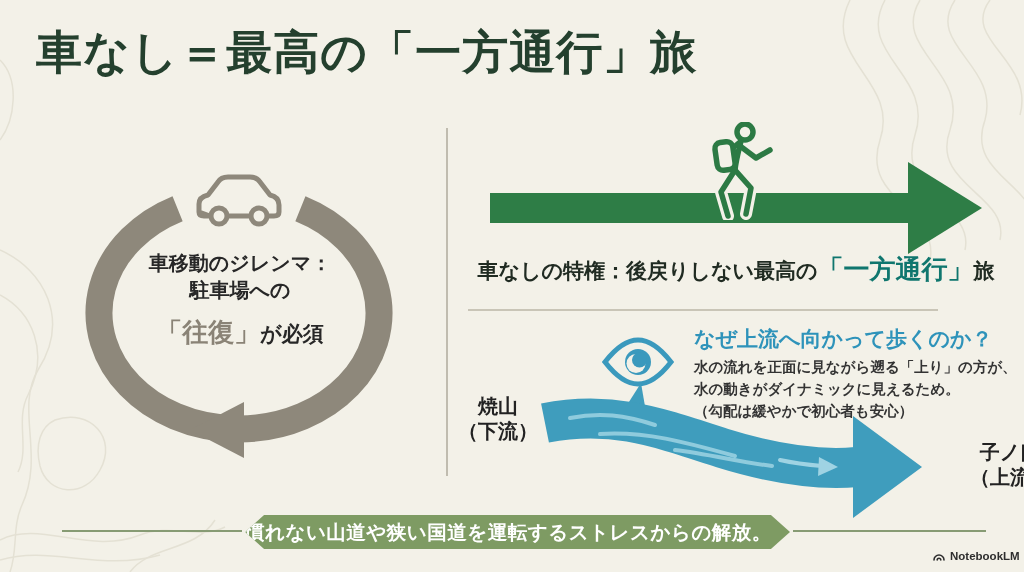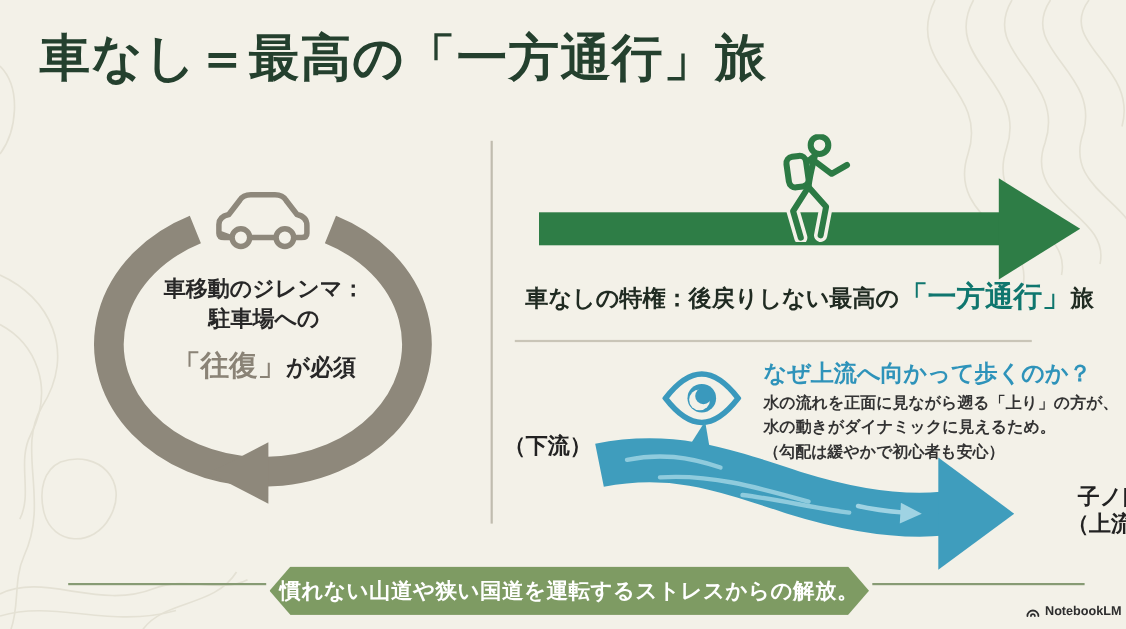--- a/index.html
+++ b/index.html
@@ -42,23 +42,23 @@
   .blue-heading{left:694px; top:325px; font-size:21px; font-weight:800; color:#2e93ba; white-space:nowrap;}
   .blue-body{left:694px; top:356px; width:330px; font-size:14.5px; line-height:22px;
     font-weight:600; color:#333333;}
   .river{left:450px; top:368px;}
   .river-label{width:96px; text-align:center; font-size:20px; font-weight:800;
     color:#222222; line-height:25px;}
   .label-start{left:450px; top:394px;}
   .label-end{left:962px; top:440px;}
 
   
-  .banner{left:245px; top:515px; width:545px; height:44px; background:#7e9b63;
+  .banner{left:245px; top:515px; width:545px; height:34px; background:#7e9b63;
     clip-path:polygon(0 50%,3.5% 0,96.5% 0,100% 50%,96.5% 100%,3.5% 100%);
-    display:flex; align-items:center; justify-content:center;}
+    display:flex; align-items:center; }
   .banner-text{color:#ffffff; font-size:19.5px; font-weight:700; letter-spacing:0.5px; white-space:nowrap;}
   .rule{height:2px; background:#879b74; top:530px;}
   .rule-left{left:62px; width:180px;}
   .rule-right{left:793px; width:193px;}
   .logo{left:932px; top:550px; display:flex; align-items:center; gap:4px;}
   .logo-text{font-size:11.5px; font-weight:600; color:#2e2e2e;}
 </style>
 </head>
 <body>
 
@@ -145,20 +145,21 @@
       <path d="M120,50 C150,44 175,47 205,57"></path>
       <path d="M150,66 C195,63 235,74 285,88"></path>
       <path d="M225,82 C258,86 290,94 322,98"></path>
     </g>
     <g>
       <path d="M330,92 C348,96 360,97 372,98" fill="none" stroke="#9fd3e3" stroke-width="4" stroke-linecap="round"></path>
       <polygon points="369,89 388,99 368,108" fill="#9fd3e3"></polygon>
     </g>
   </svg>
   <div class="layer river-label label-start">
+    <div>焼山</div>
     <div>（下流）</div>
   </div>
   <div class="layer river-label label-end">
     <div>子ノ口</div>
     <div>（上流）</div>
   </div>
 
   <div class="layer rule rule-left"></div>
   <div class="layer banner">
     <span class="banner-text">慣れない山道や狭い国道を運転するストレスからの解放。</span>

